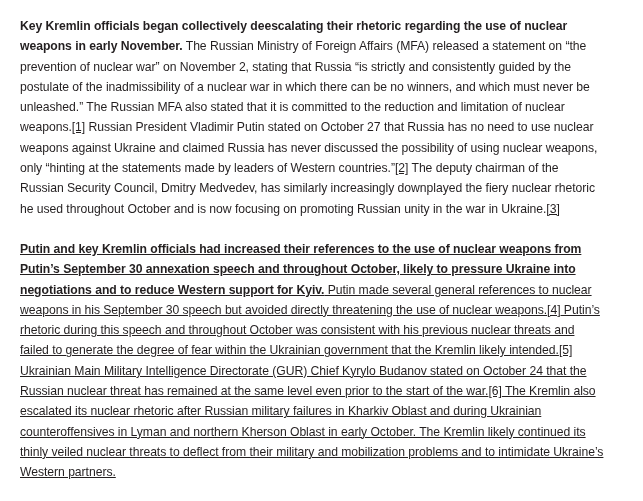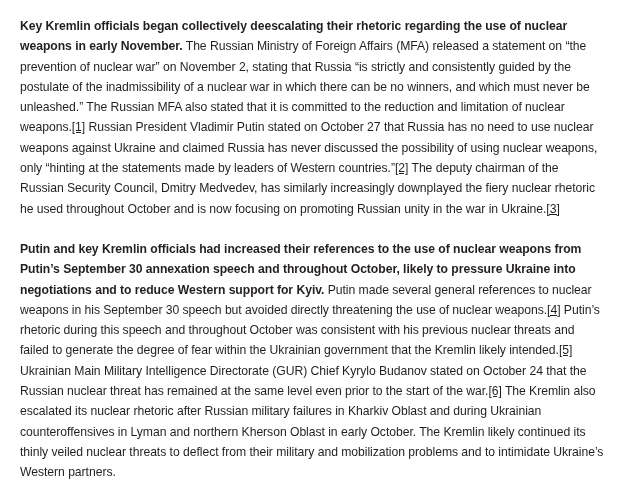--- a/index.html
+++ b/index.html
@@ -22,20 +22,21 @@
   }
   .para {
     font-size: 12.2px;
     line-height: 20.3px;
     text-align: left;
     margin: 0 0 20px 0;
     letter-spacing: -0.05px;
   }
   .para:last-child {
     margin-bottom: 8px;
+    text-decoration: underline;
   }
   .lead {
     font-weight: bold;
   }
   a.ref {
     color: #231f20;
     text-decoration: underline;
     cursor: pointer;
   }
 </style>

